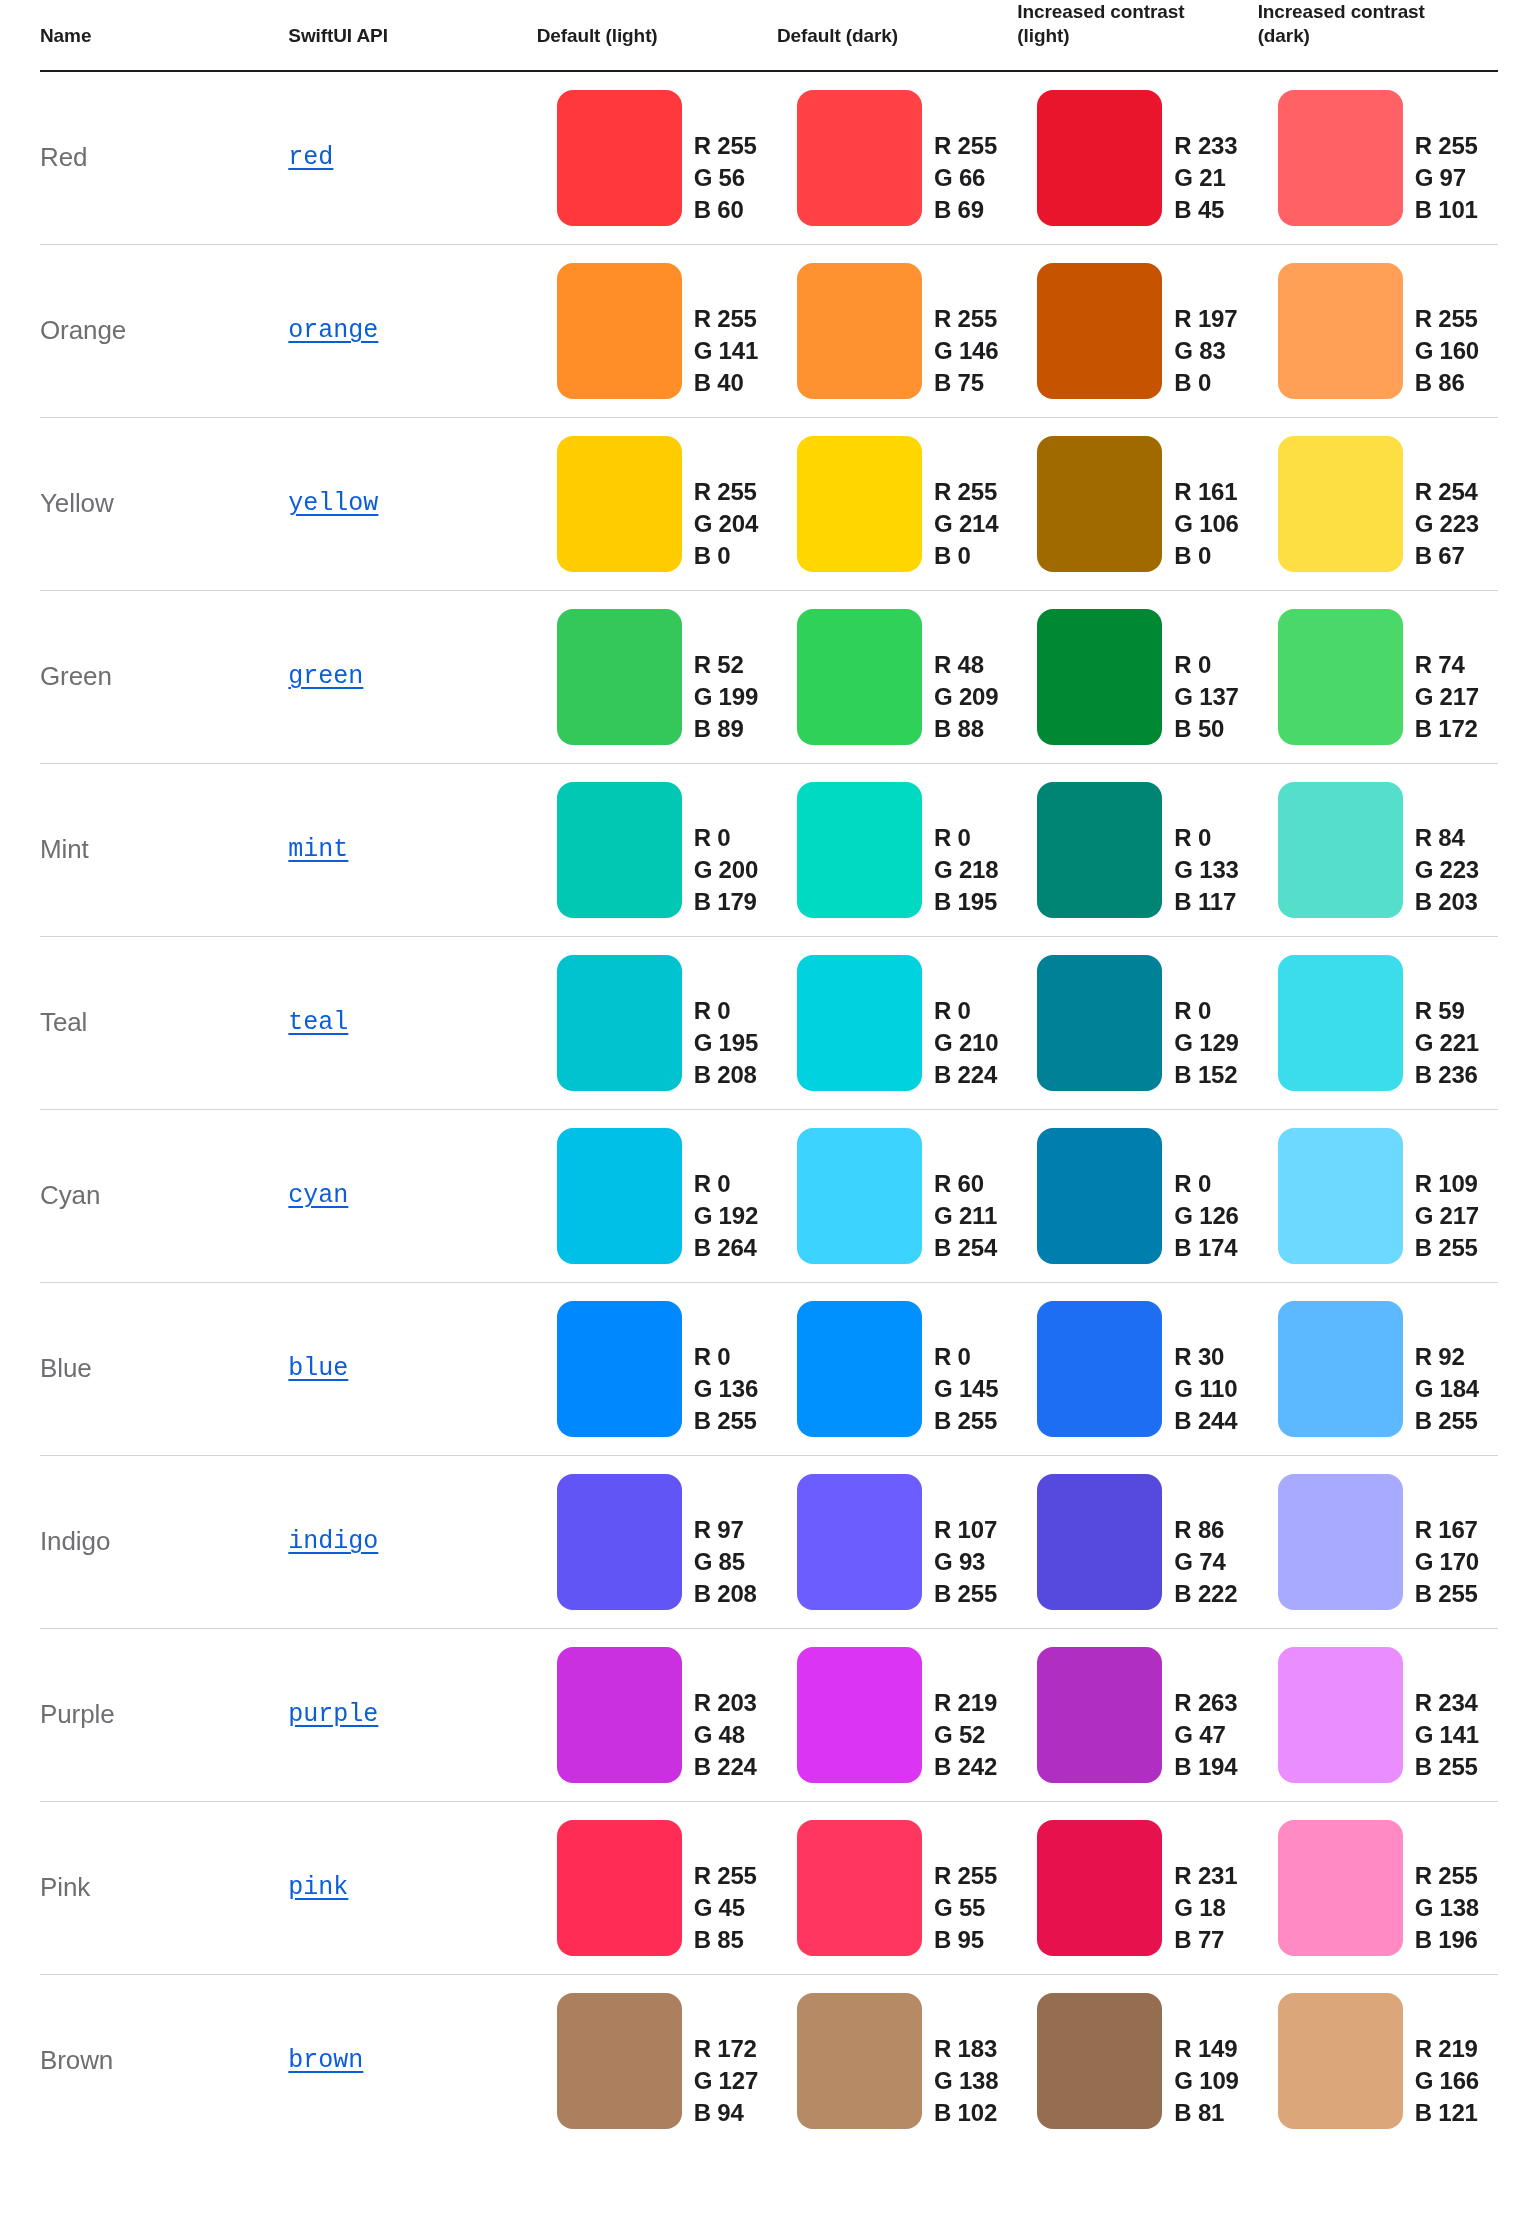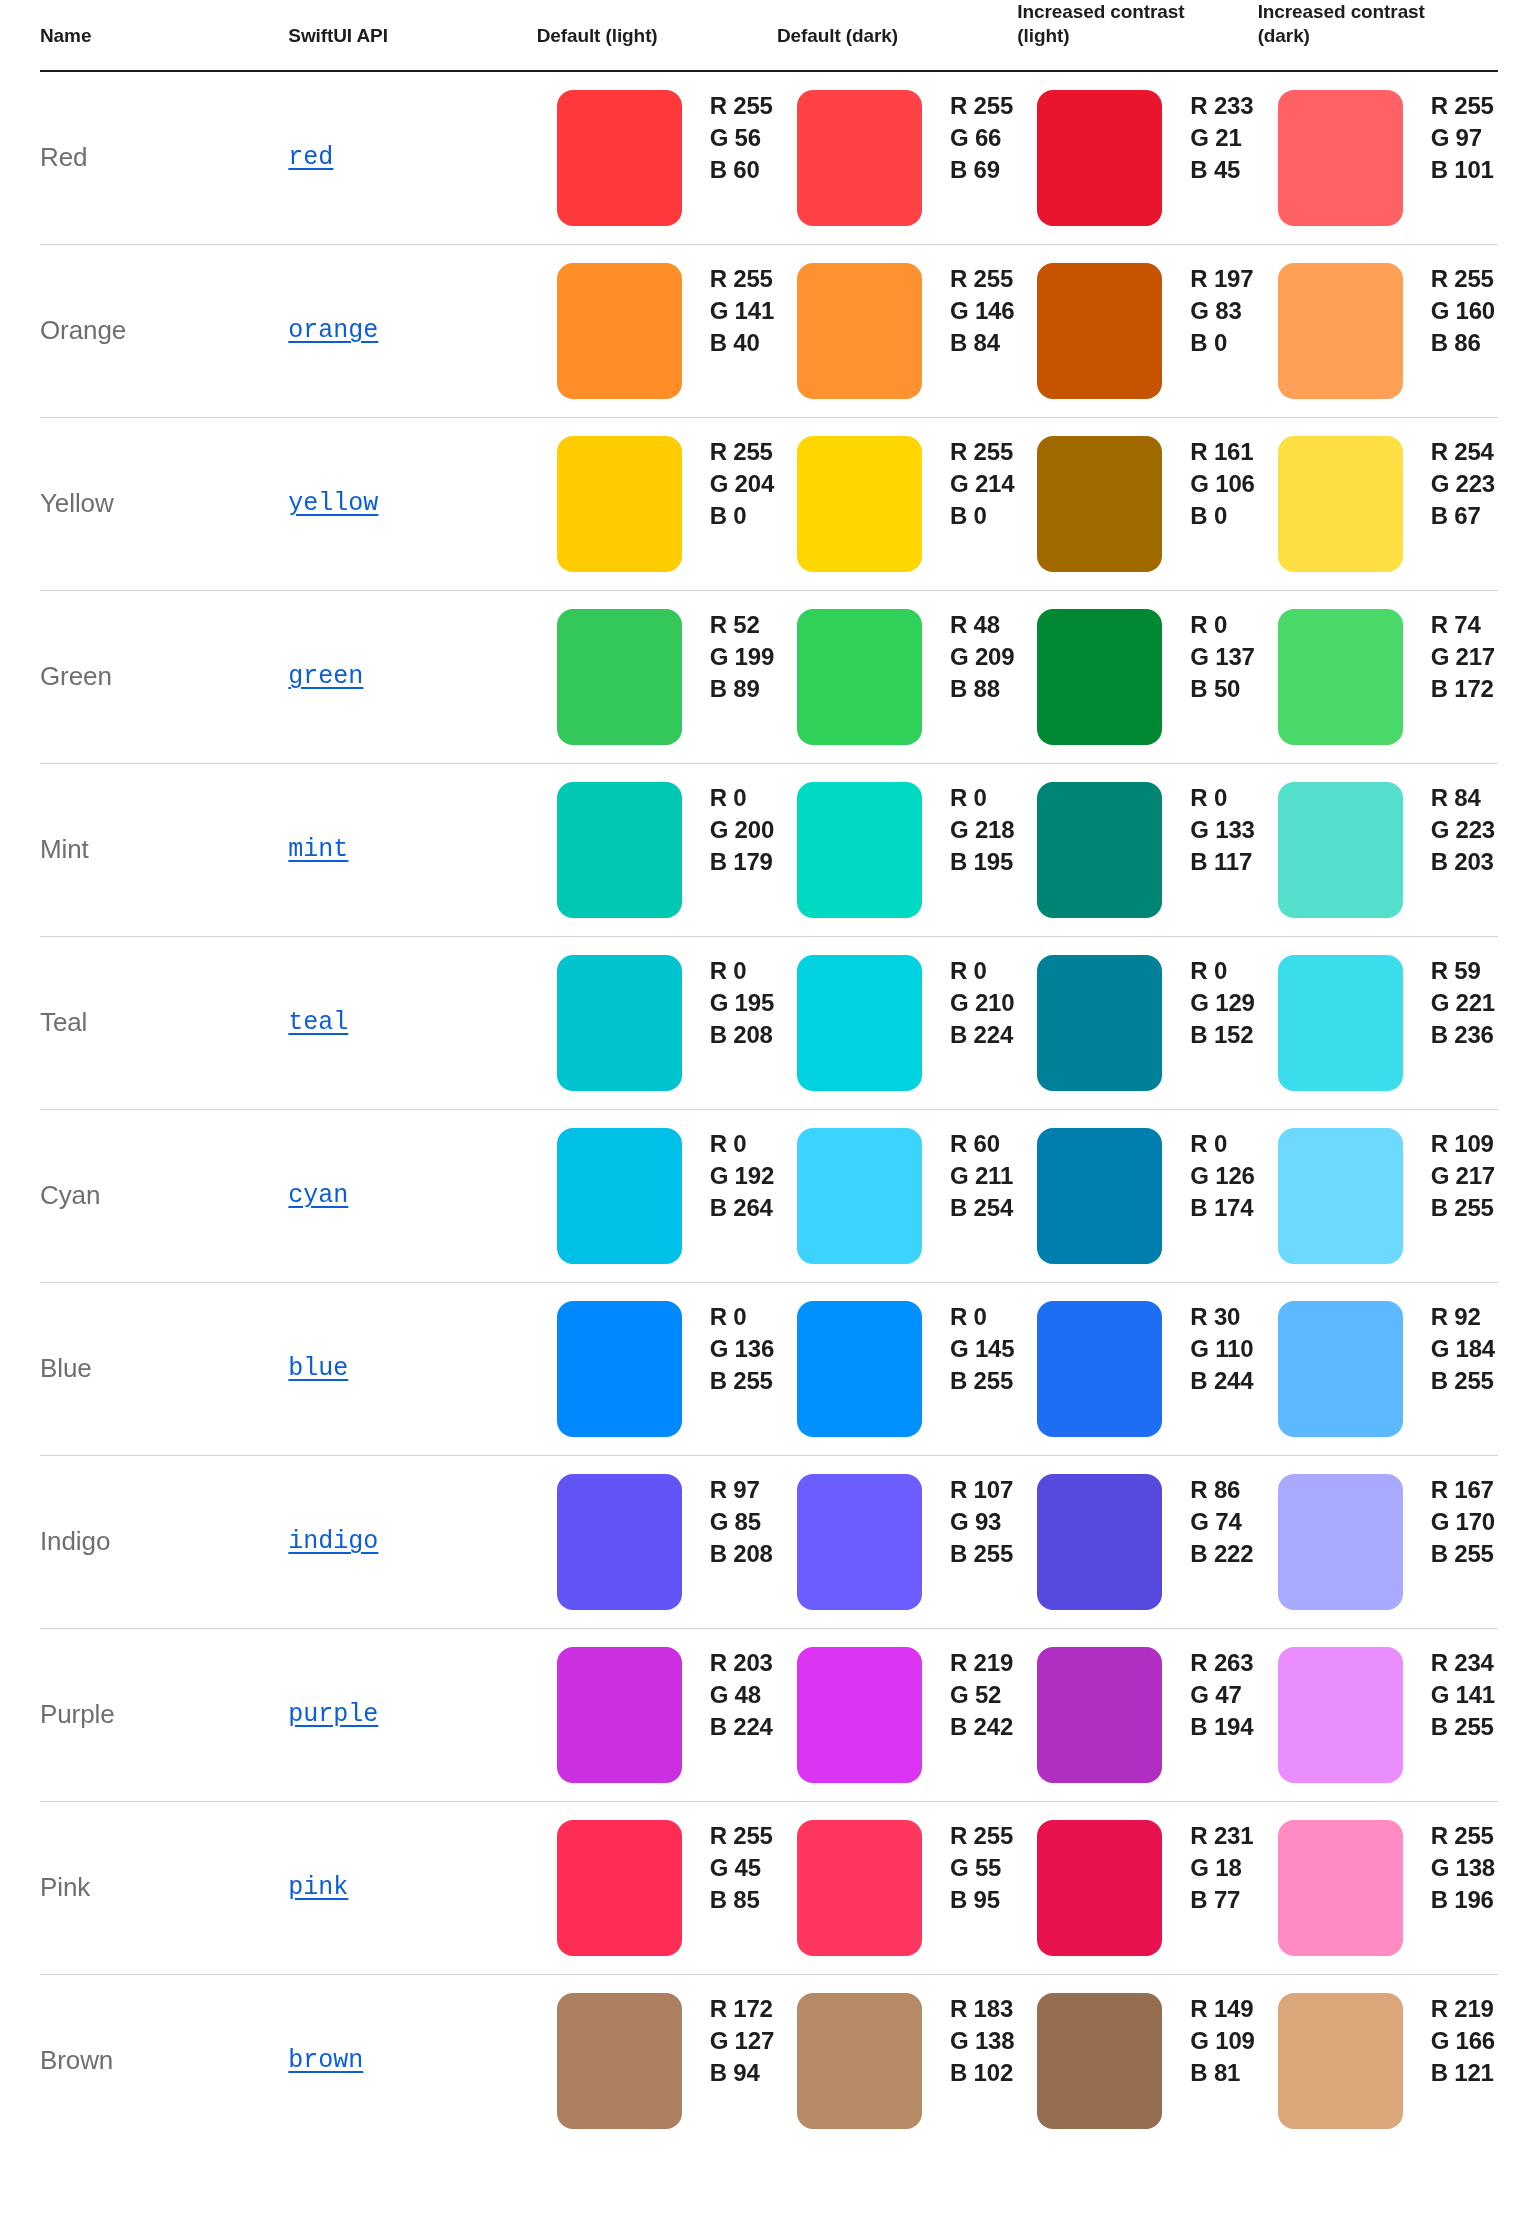--- a/index.html
+++ b/index.html
@@ -81,22 +81,22 @@
     text-underline-offset: 4px;
     letter-spacing: 0;
     cursor: pointer;
   }
 
   .swatch-cell {
     padding-right: 8px;
   }
   .swatch-wrap {
     display: flex;
-    align-items: flex-start;
-    gap: 28px;
+    align-items: flex-end;
+    gap: 12px;
     padding-left: 20px;
   }
   .swatch {
     width: 125px;
     height: 136px;
     border-radius: 16px;
     flex: 0 0 auto;
   }
   .rgb {
     font-size: 24px;
@@ -200,21 +200,21 @@
                 <span>B 40</span>
               </div>
             </div>
           </td>
           <td class="swatch-cell">
             <div class="swatch-wrap">
               <div class="swatch" style="background: rgb(255, 146, 48);"></div>
               <div class="rgb">
                 <span>R 255</span>
                 <span>G 146</span>
-                <span>B 84</span>
+                <span>B 75</span>
               </div>
             </div>
           </td>
           <td class="swatch-cell">
             <div class="swatch-wrap">
               <div class="swatch" style="background: rgb(197, 83, 0);"></div>
               <div class="rgb">
                 <span>R 197</span>
                 <span>G 83</span>
                 <span>B 0</span>

